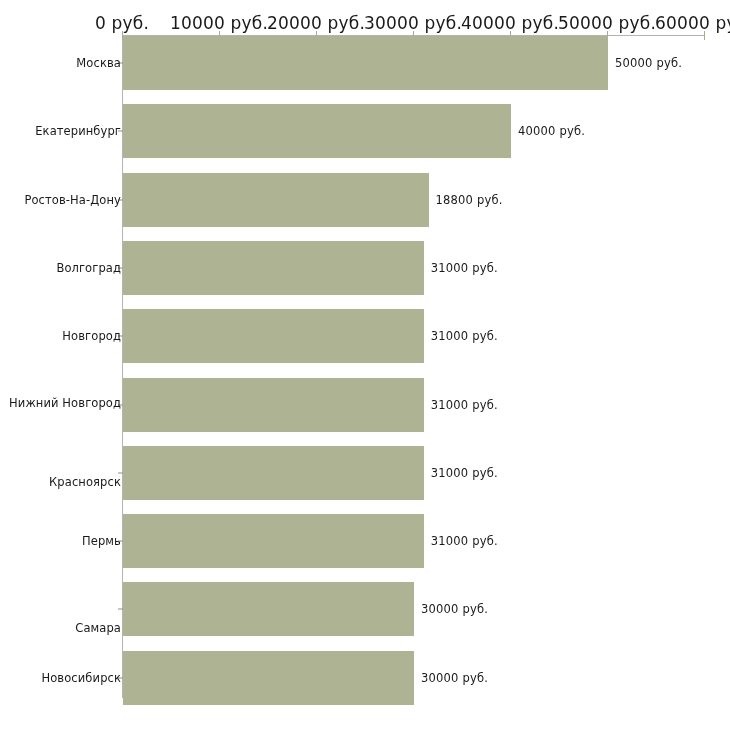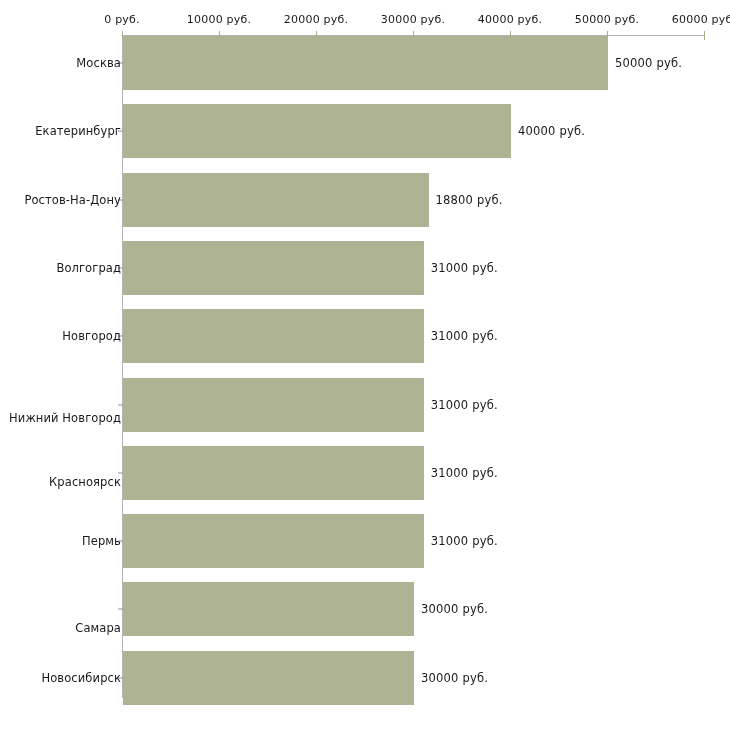--- a/index.html
+++ b/index.html
@@ -33,21 +33,21 @@
   .x-tick {
     position: absolute;
     top: 31px;
     width: 1px;
     height: 9px;
     background: #a8ac8c;
   }
   .x-tick-label {
     position: absolute;
     top: 13px;
-    font-size: 11px;
+    font-size: 17px;
     color: #1a1a1a;
     white-space: nowrap;
     transform: translateX(-50%);
     letter-spacing: 0.2px;
   }
 
   
   .y-axis-line {
     position: absolute;
     left: 122px;
@@ -119,21 +119,21 @@
       <div class="y-tick-label" style="top: 63px;">Москва</div>
       <div class="y-tick" style="top: 131.3px;"></div>
       <div class="y-tick-label" style="top: 131.3px;">Екатеринбург</div>
       <div class="y-tick" style="top: 199.6px;"></div>
       <div class="y-tick-label" style="top: 199.6px;">Ростов-На-Дону</div>
       <div class="y-tick" style="top: 267.9px;"></div>
       <div class="y-tick-label" style="top: 267.9px;">Волгоград</div>
       <div class="y-tick" style="top: 336.2px;"></div>
       <div class="y-tick-label" style="top: 336.2px;">Новгород</div>
       <div class="y-tick" style="top: 404.5px;"></div>
-      <div class="y-tick-label" style="top: 418px;">Нижний Новгород</div>
+      <div class="y-tick-label" style="top: 403px;">Нижний Новгород</div>
       <div class="y-tick" style="top: 472.8px;"></div>
       <div class="y-tick-label" style="top: 472.8px; margin-top: 9px;">Красноярск</div>
       <div class="y-tick" style="top: 541.1px;"></div>
       <div class="y-tick-label" style="top: 541.1px;">Пермь</div>
       <div class="y-tick" style="top: 609.4px;"></div>
       <div class="y-tick-label" style="top: 628px;">Самара</div>
       <div class="y-tick" style="top: 677.7px;"></div>
       <div class="y-tick-label" style="top: 677.7px;">Новосибирск</div>
     </div>
   <div id="bars">

